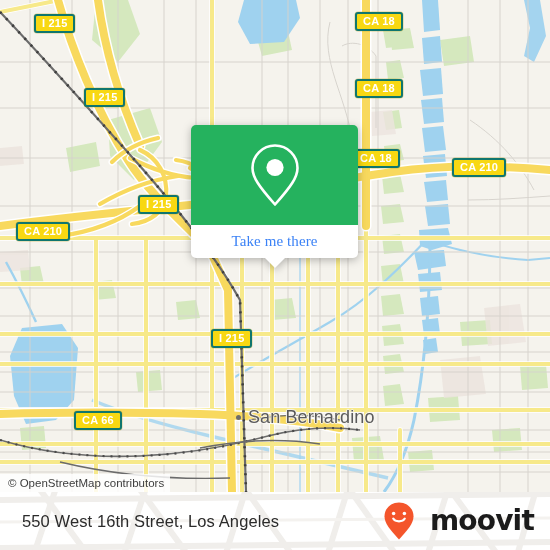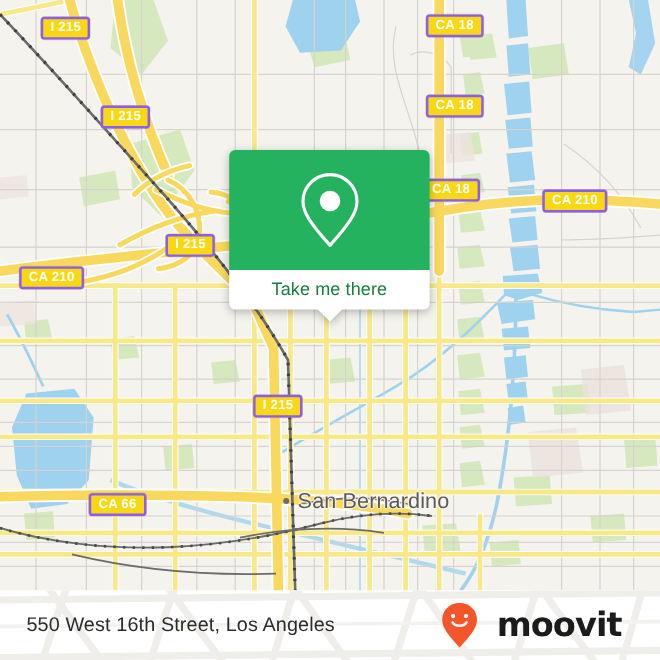--- a/index.html
+++ b/index.html
@@ -38,21 +38,21 @@
     left: 0;
     top: 0;
     display: block;
   }
 
   
   .shield {
     position: absolute;
     box-sizing: border-box;
     background: #f8d812;
-    border: 2px solid #8b5cf6;
+    border: 2px solid #0f766e;
     border-radius: 3px;
     color: #ffffff;
     font-family: "Liberation Sans", sans-serif;
     font-weight: bold;
     font-size: 11px;
     line-height: 15px;
     height: 19px;
     padding: 0 6px;
     white-space: nowrap;
     text-align: center;
@@ -122,23 +122,23 @@
   #callout-footer {
     position: relative;
     height: 33px;
     background: #ffffff;
     border-radius: 0 0 5px 5px;
     display: flex;
     align-items: center;
     justify-content: center;
   }
   #callout-label {
-    font-family: Liberation Sans, sans-serif;
+    font-family: Liberation Serif, serif;
     font-size: 15px;
-    color: #15803d;
+    color: #3b82f6;
     letter-spacing: 0.1px;
   }
   #callout-tail {
     position: absolute;
     left: 50%;
     bottom: -10px;
     margin-left: -11px;
     width: 0;
     height: 0;
     border-left: 11px solid transparent;
@@ -163,21 +163,21 @@
     opacity: 1;
     pointer-events: none;
   }
   #footer-inner {
     position: relative;
     width: 100%;
     height: 100%;
     display: flex;
     align-items: center;
     justify-content: space-between;
-    padding: 0 32px 0 22px;
+    padding: 0 16px 0 22px;
     box-sizing: border-box;
   }
   #address {
     font-family: "Liberation Sans", sans-serif;
     font-size: 16.5px;
     color: #2b2b2b;
     letter-spacing: 0.1px;
     white-space: nowrap;
   }
   #brand {
@@ -419,20 +419,21 @@
     <div class="shield" style="left:138px; top:195px;">I 215</div>
     <div class="shield" style="left:16px;  top:222px;">CA 210</div>
     <div class="shield" style="left:211px; top:329px;">I 215</div>
     <div class="shield" style="left:74px;  top:411px;">CA 66</div>
 
     <div class="place-label" style="left:236px; top:407px;">
       <span class="place-dot"></span>
       <span class="place-name">San Bernardino</span>
     </div>
 
+    <div id="attribution">© OpenStreetMap contributors</div>
 
     <div id="callout">
       <div id="callout-green">
         <svg id="callout-pin" width="56" height="66" viewBox="0 0 56 66" xmlns="http://www.w3.org/2000/svg">
           <path d="M28 3.5 C 15.6 3.5 5.5 13.5 5.5 25.9 C 5.5 35.5 12.5 45 28 62.5 C 43.5 45 50.5 35.5 50.5 25.9 C 50.5 13.5 40.4 3.5 28 3.5 Z" fill="none" stroke="#ffffff" stroke-width="2.6" stroke-linejoin="round"></path>
           <circle cx="28" cy="25.5" r="8.6" fill="#ffffff"></circle>
         </svg>
       </div>
       <div id="callout-footer">
         <span id="callout-label">Take me there</span>

